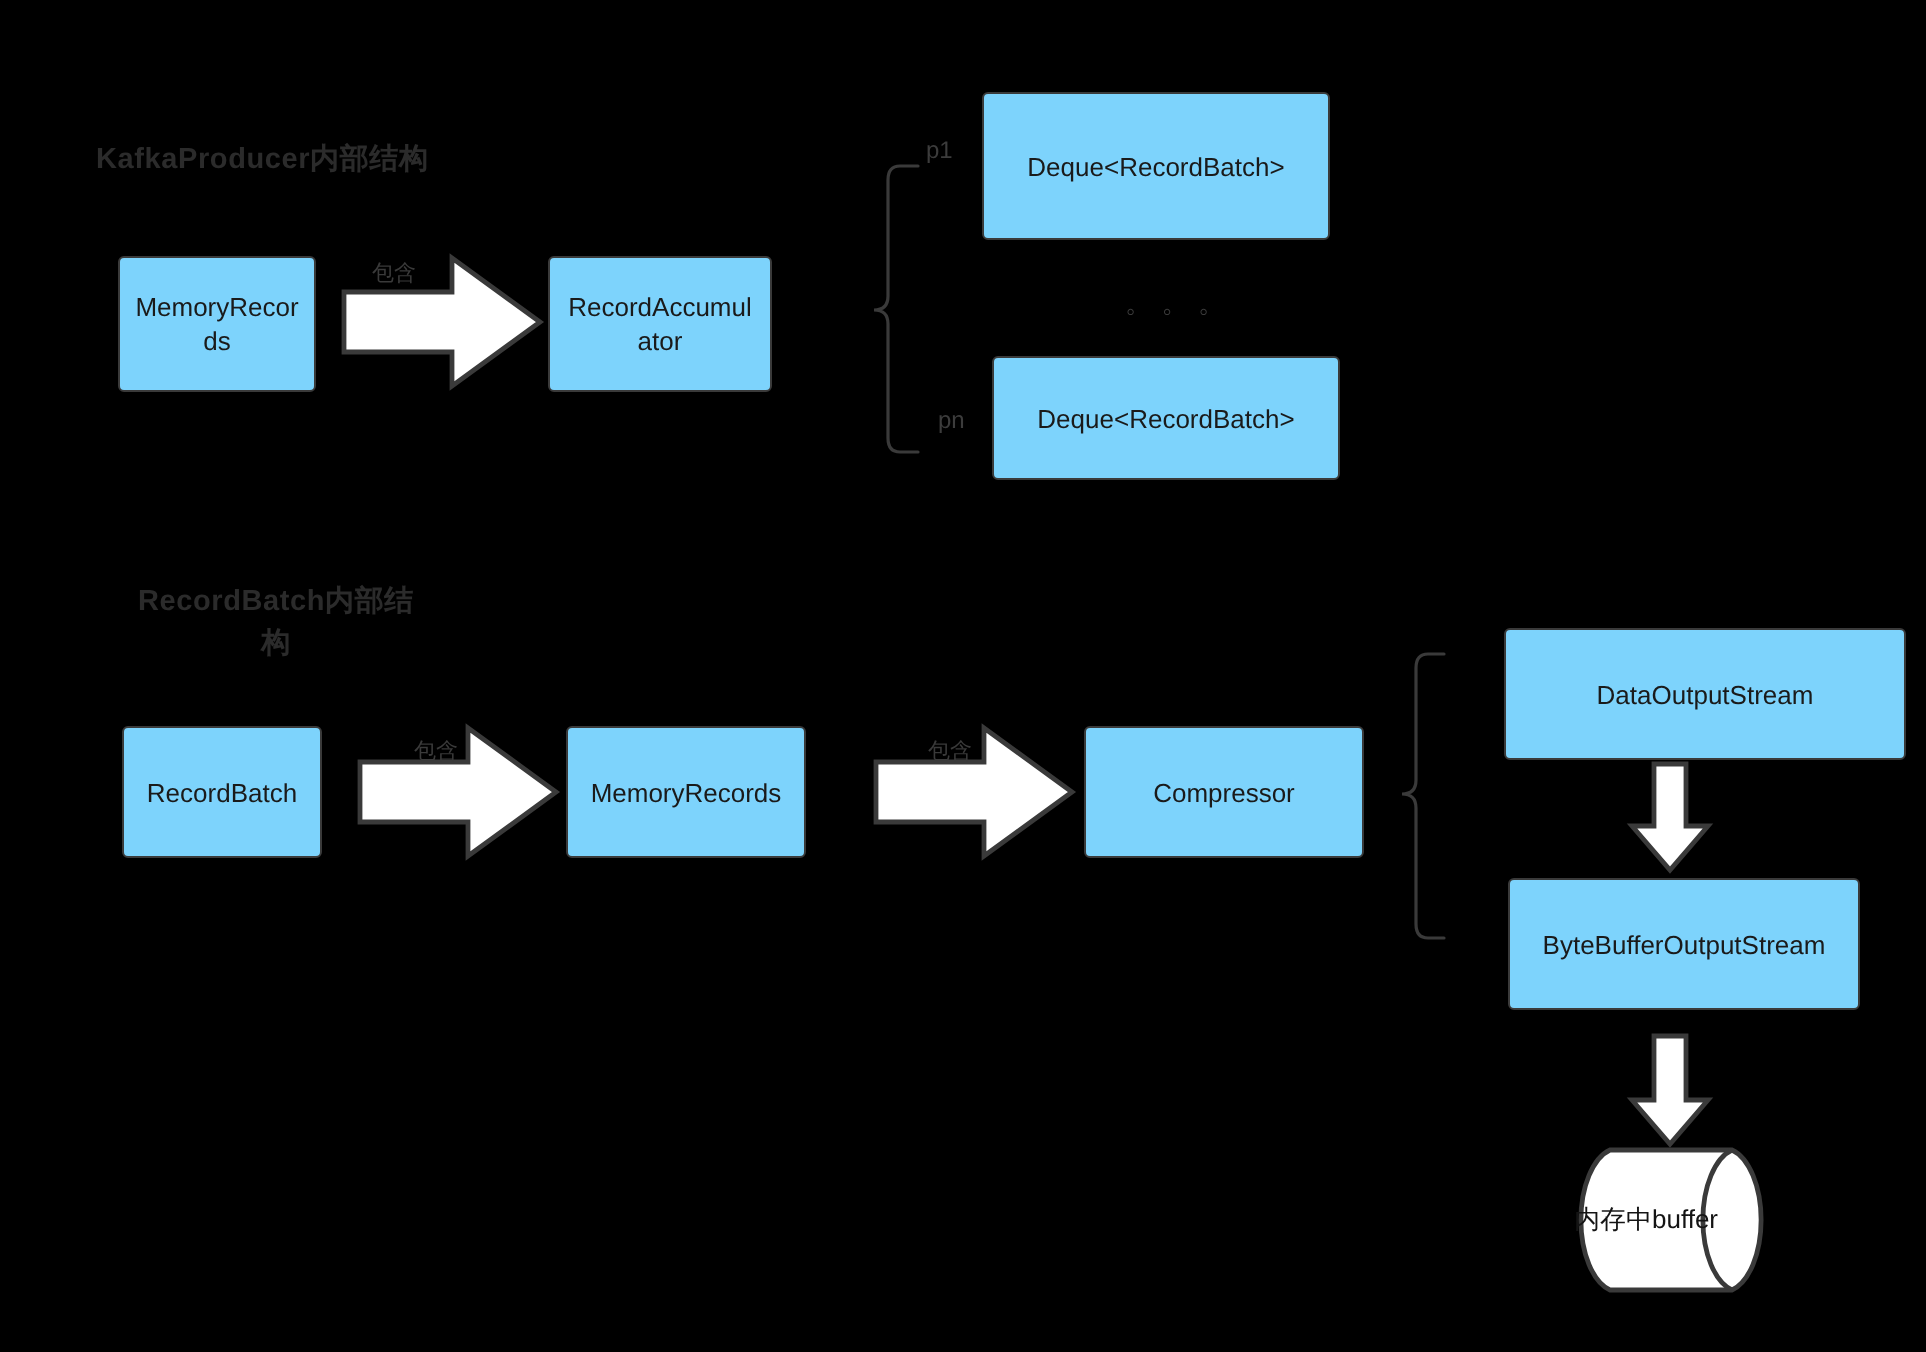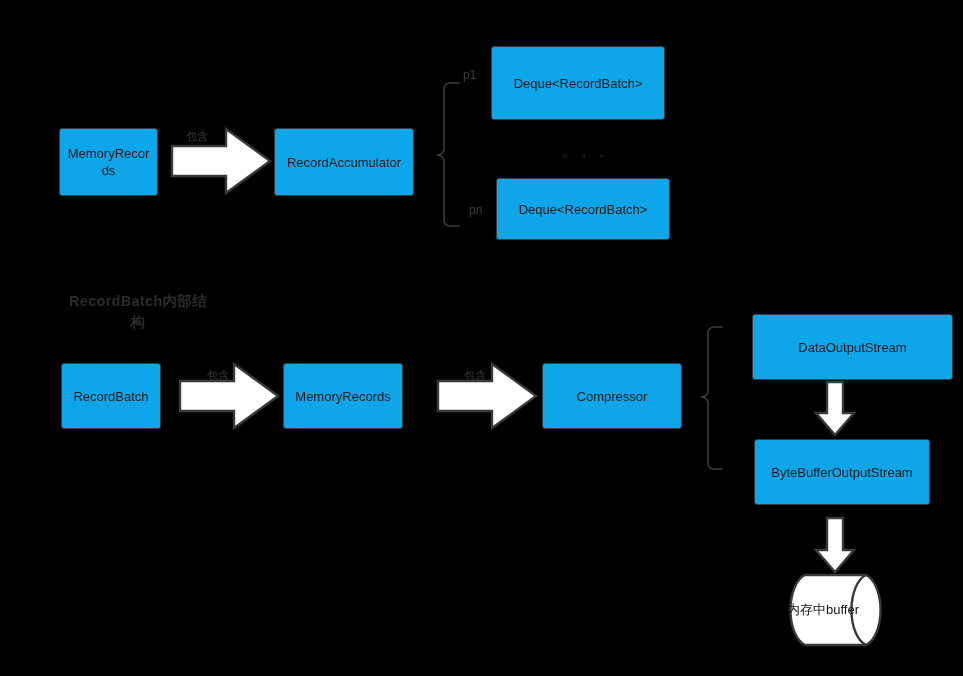--- a/index.html
+++ b/index.html
@@ -26,21 +26,21 @@
     font-weight: bold;
     font-size: 14.5px;
     color: #2b2b2b;
     letter-spacing: 0.3px;
     text-align: center;
     line-height: 21px;
     white-space: pre-line;
   }
   .node {
     position: absolute;
-    background: #0ea5e9;
+    background: #7dd3fc;
     border: 1.6px solid #3a3a3a;
     border-radius: 3px;
     box-sizing: border-box;
     display: flex;
     align-items: center;
     justify-content: center;
     text-align: center;
     font-size: 13px;
     color: #1a1a1a;
     line-height: 17px;
@@ -102,27 +102,28 @@
 
     <polygon points="827,518 843,518 843,550 854,550 835,572 816,550 827,550" fill="#ffffff" stroke="#3a3a3a" stroke-width="2.4" stroke-linejoin="miter"></polygon>
 
     <g>
       <path d="M 805,575 L 866,575 A 19,36 0 0 1 866,645 L 805,645 A 19,36 0 0 1 805,575 Z" fill="#ffffff" stroke="#3a3a3a" stroke-width="2.4"></path>
       <path d="M 866,575 A 19,36 0 0 0 866,645" fill="none" stroke="#3a3a3a" stroke-width="2.4"></path>
     </g>
 
   </svg>
 
+  <div class="section-title" style="left:48px; top:70px; width:190px; text-align:left;">KafkaProducer内部结构</div>
 
   <div class="section-title" style="left:58px; top:291px; width:160px;">RecordBatch内部结
 构</div>
 
   <div class="node" style="left:59px; top:128px; width:99px; height:68px;">MemoryRecords</div>
 
-  <div class="node" style="left:274px; top:128px; width:140px; height:68px;">RecordAccumulator</div>
+  <div class="node" style="left:274px; top:128px; width:112px; height:68px;">RecordAccumulator</div>
 
   <div class="node" style="left:491px; top:46px; width:174px; height:74px;">Deque&lt;RecordBatch&gt;</div>
 
   <div class="node" style="left:496px; top:178px; width:174px; height:62px;">Deque&lt;RecordBatch&gt;</div>
 
   <div class="ellipsis-dots" style="left:563px; top:148px;">◦ ◦ ◦</div>
 
   <div class="edge-label" style="left:186px; top:113px;">包含</div>
 
   <div class="brace-label" style="left:463px; top:68px;">p1</div>

